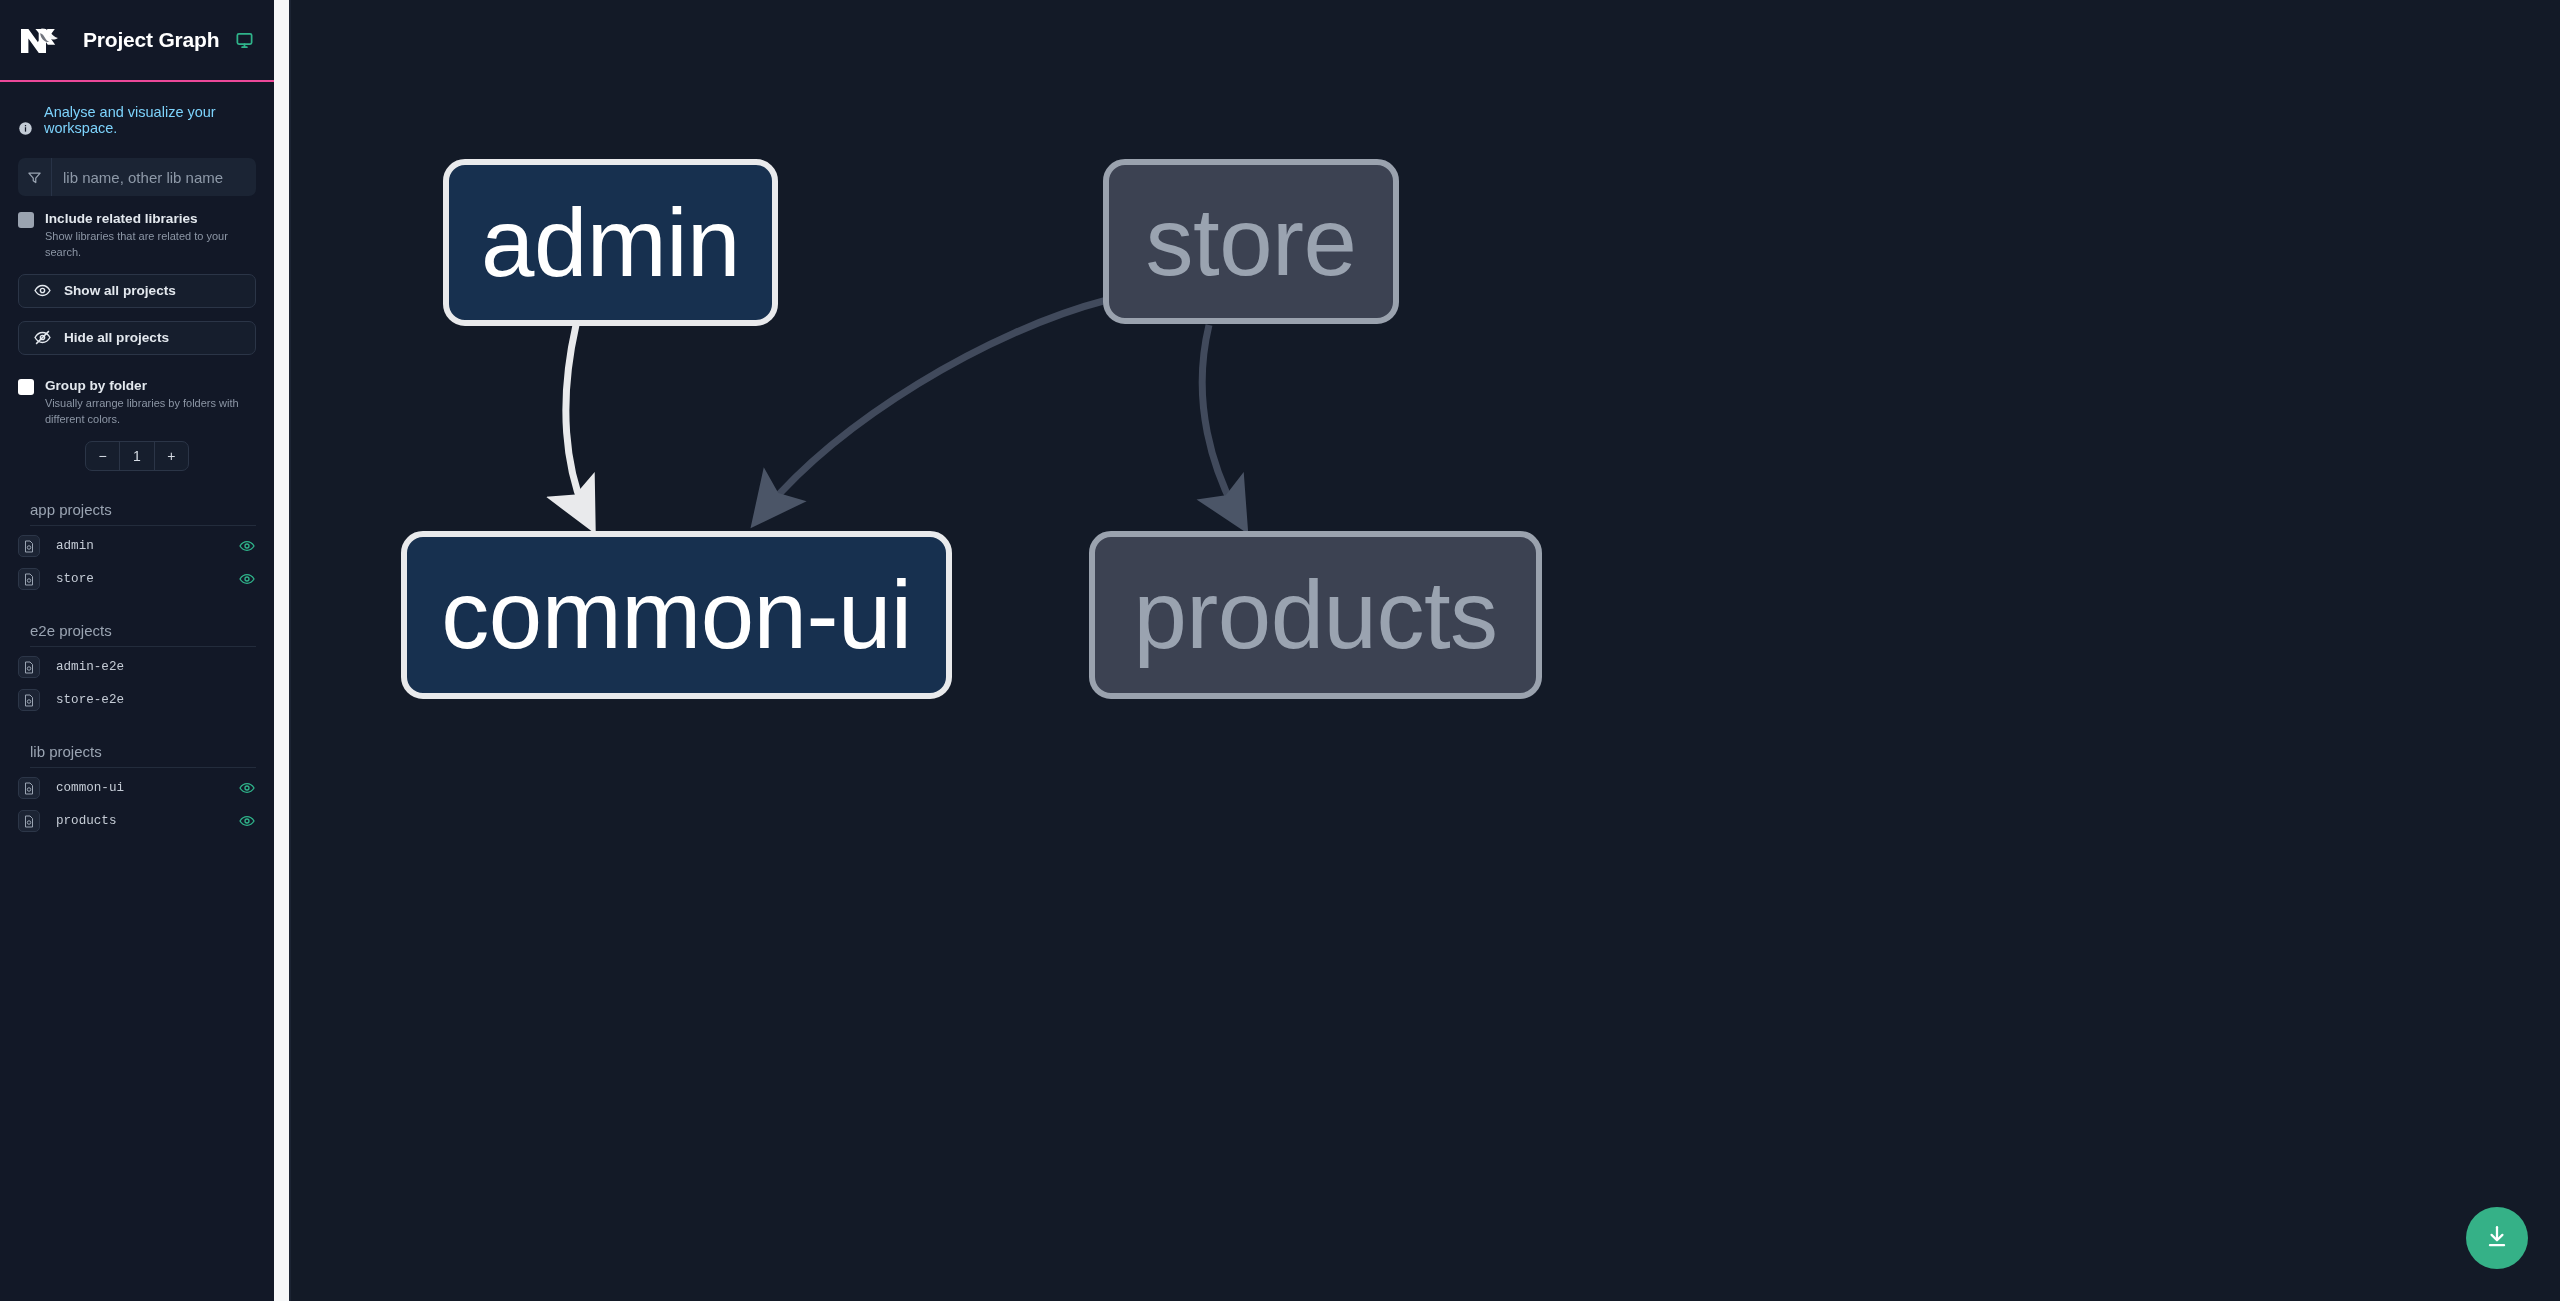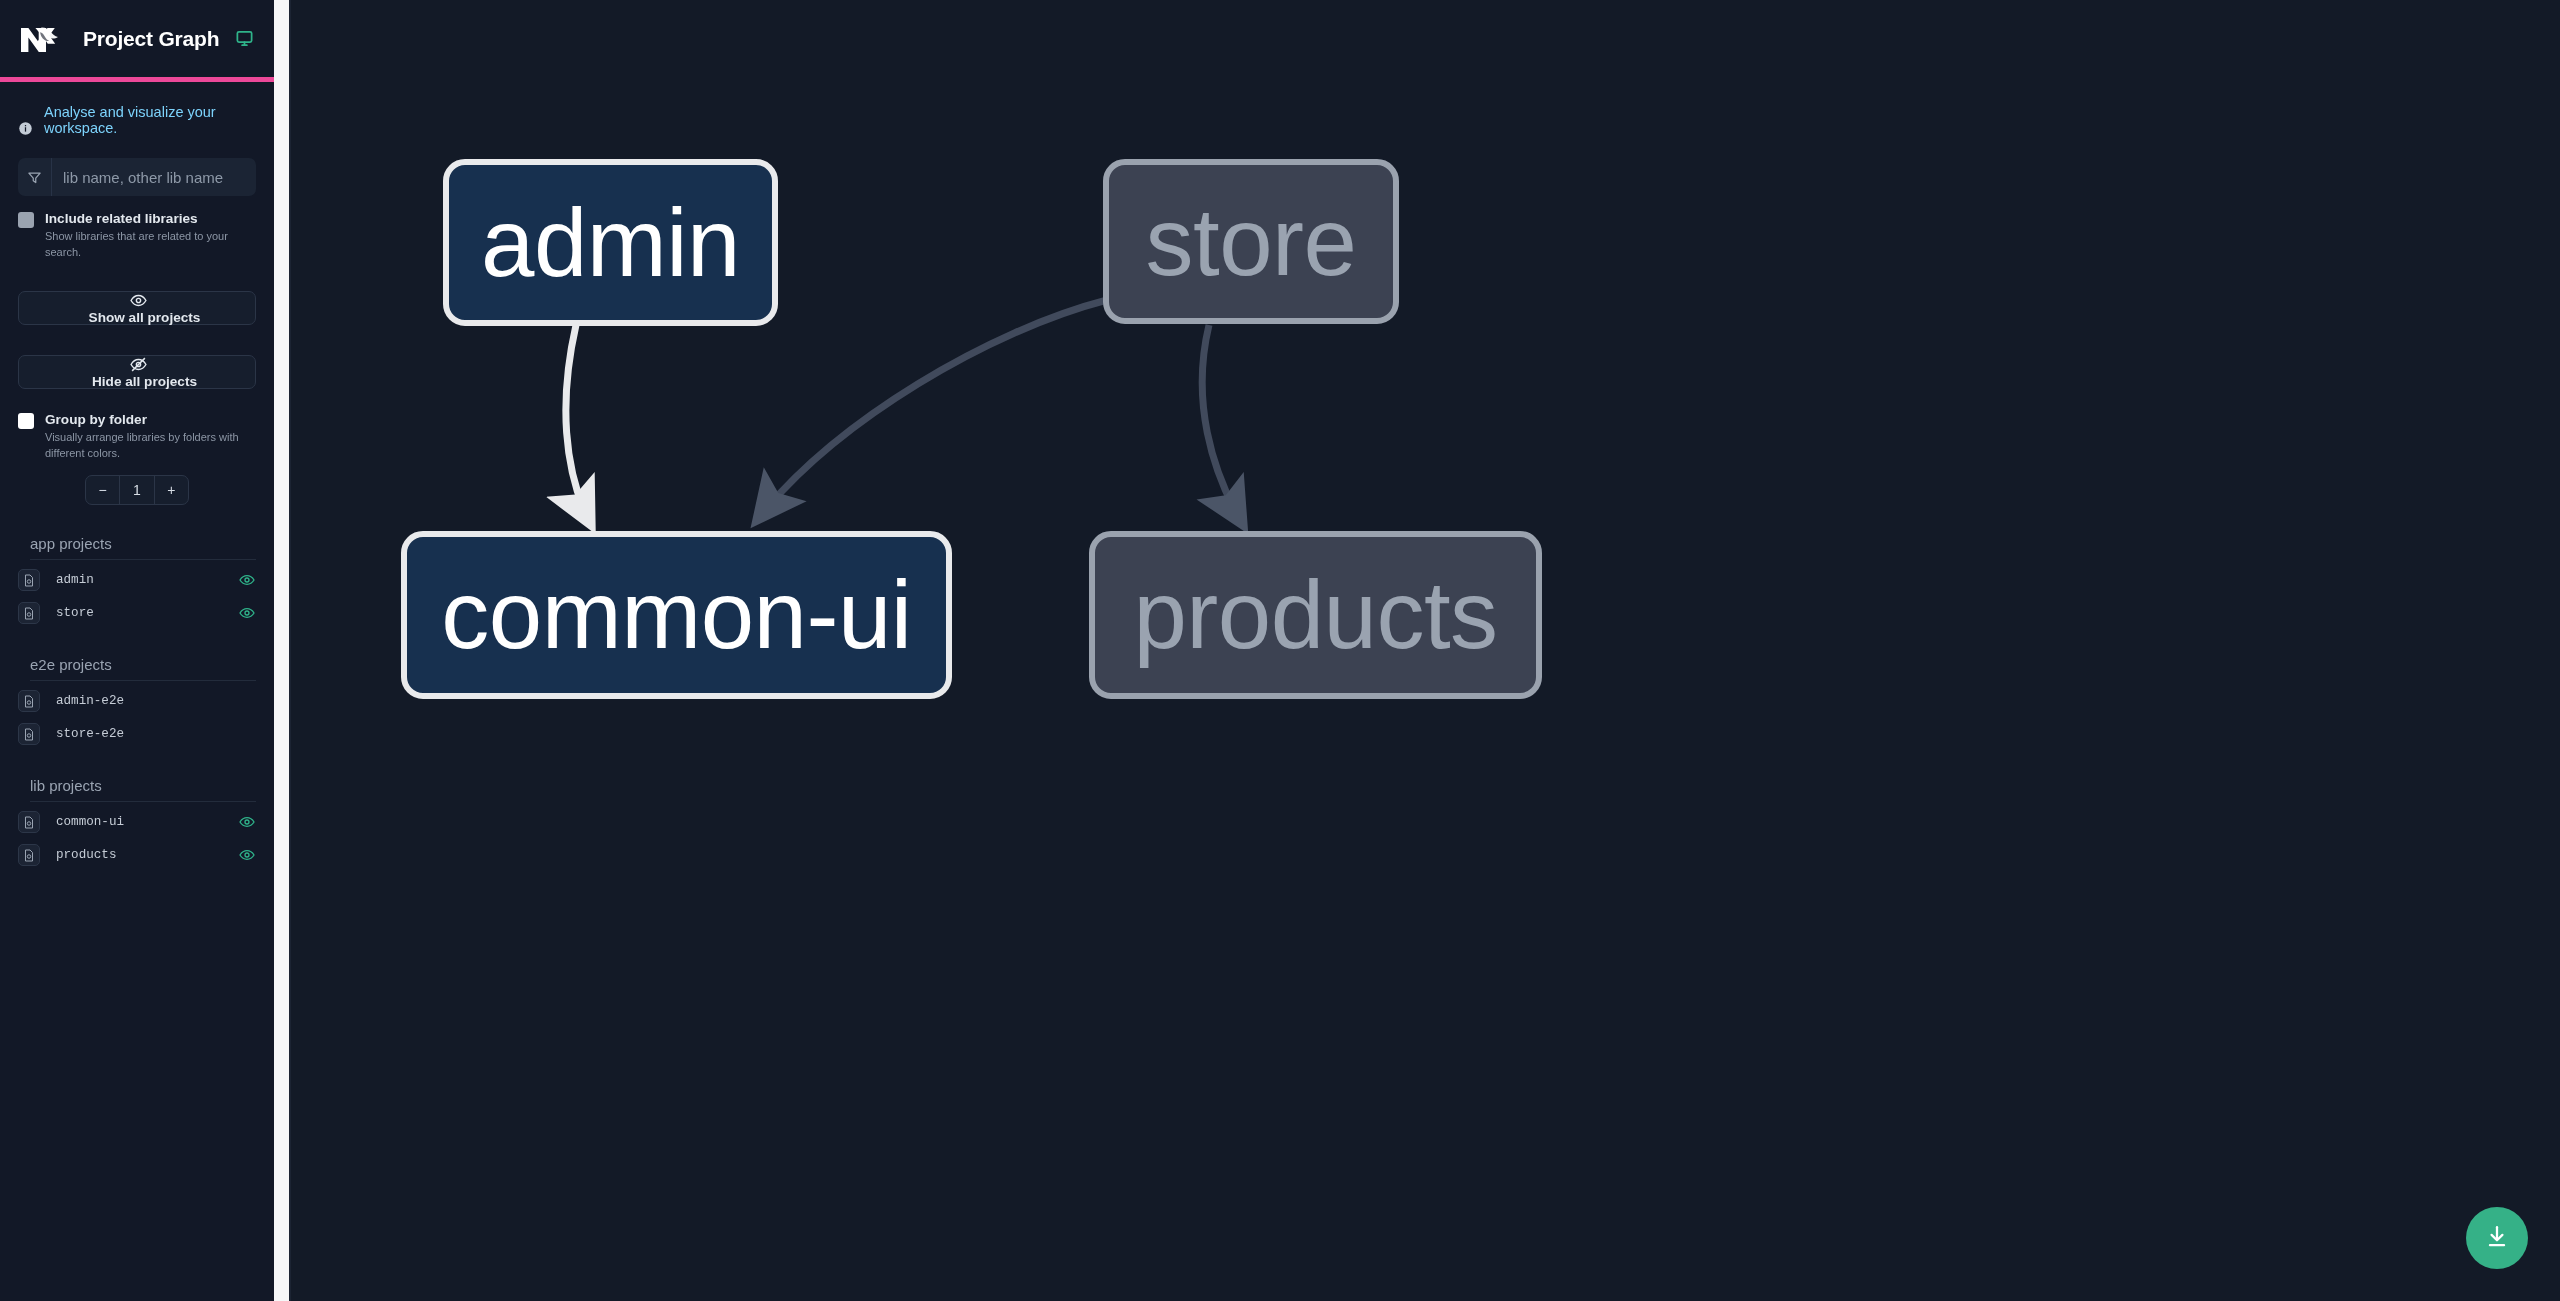--- a/index.html
+++ b/index.html
@@ -19,21 +19,21 @@
     background: #121827;
     flex: 0 0 274px;
     overflow: hidden;
   }
   .sidebar-inner { width: 274px; height: 1301px; position: relative; }
 
   .sb-header {
     height: 82px;
     display: flex; align-items: center;
     padding-left: 18px;
-    border-bottom: 5px solid #ec4899;
+    border-bottom: 2px solid #ec4899;
   }
   .nx-logo { width: 46px; height: 38px; flex: 0 0 46px; }
   .sb-title {
     font-size: 21px; font-weight: bold; color: #ffffff;
     margin-left: 19px; letter-spacing: -0.2px;
   }
   .monitor-icon { margin-left: 16px; display: flex; align-items: center; }
 
   .sb-subtitle {
     display: flex; align-items: flex-end;
@@ -79,29 +79,28 @@
   .cbox.white { background: #ffffff; }
   .cbox.green {
     background: #3fb98a;
     display: flex; align-items: center; justify-content: center;
   }
   .opt-texts { flex: 1; }
   .opt-label { font-size: 13.6px; font-weight: bold; color: #e3e8ee; line-height: 1.35; }
   .opt-desc { font-size: 11px; color: #8c96a5; line-height: 1.42; margin-top: 1px; }
 
   .btn-outline {
-    margin: 30px 18px 0 18px;
+    margin: 13px 18px 0 18px;
     height: 34px;
     background: #161e2d;
     border: 1px solid #2b3547;
     border-radius: 7px;
     display: flex; align-items: center;
     padding-left: 15px;
     cursor: pointer;
-    flex-direction: column;
   }
   .btn-outline .bico { flex: 0 0 18px; display: flex; align-items: center; margin-right: 12px; }
   .btn-outline .blabel { font-size: 13.6px; font-weight: bold; color: #e3e8ee; }
 
   .stepper {
     display: flex;
     margin: 14px auto 0 auto;
     width: 104px; height: 30px;
     border: 1px solid #2b3547;
     border-radius: 7px;

